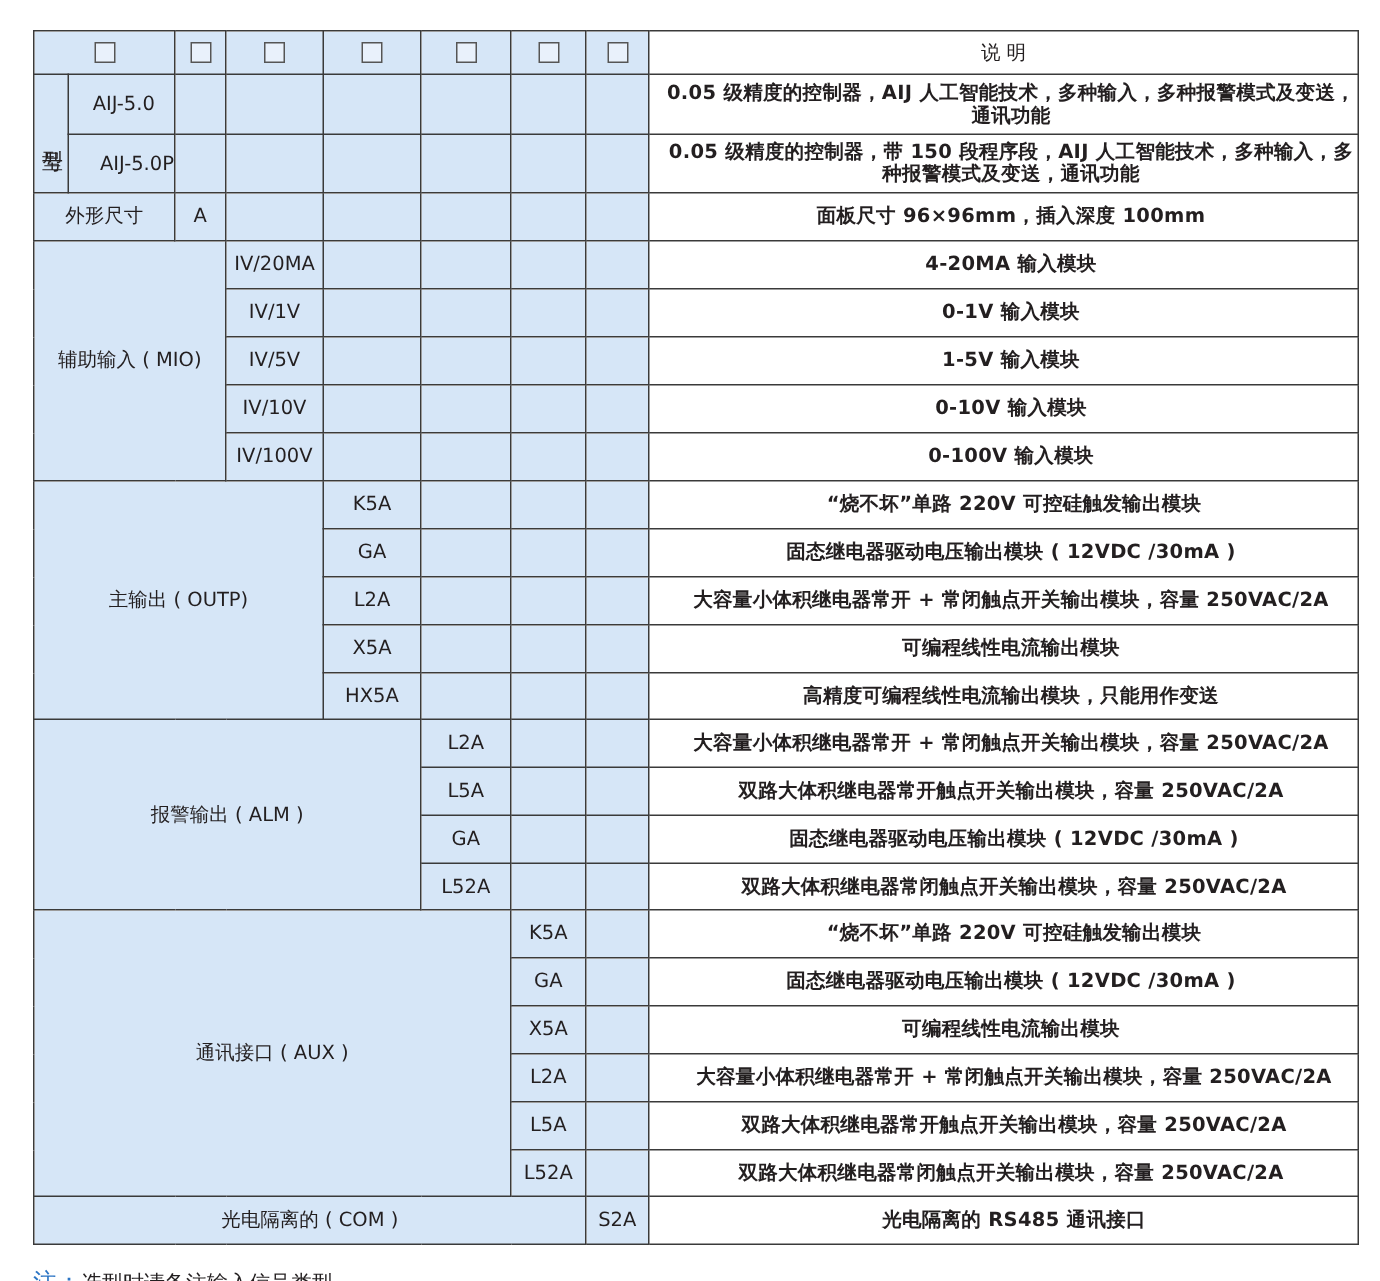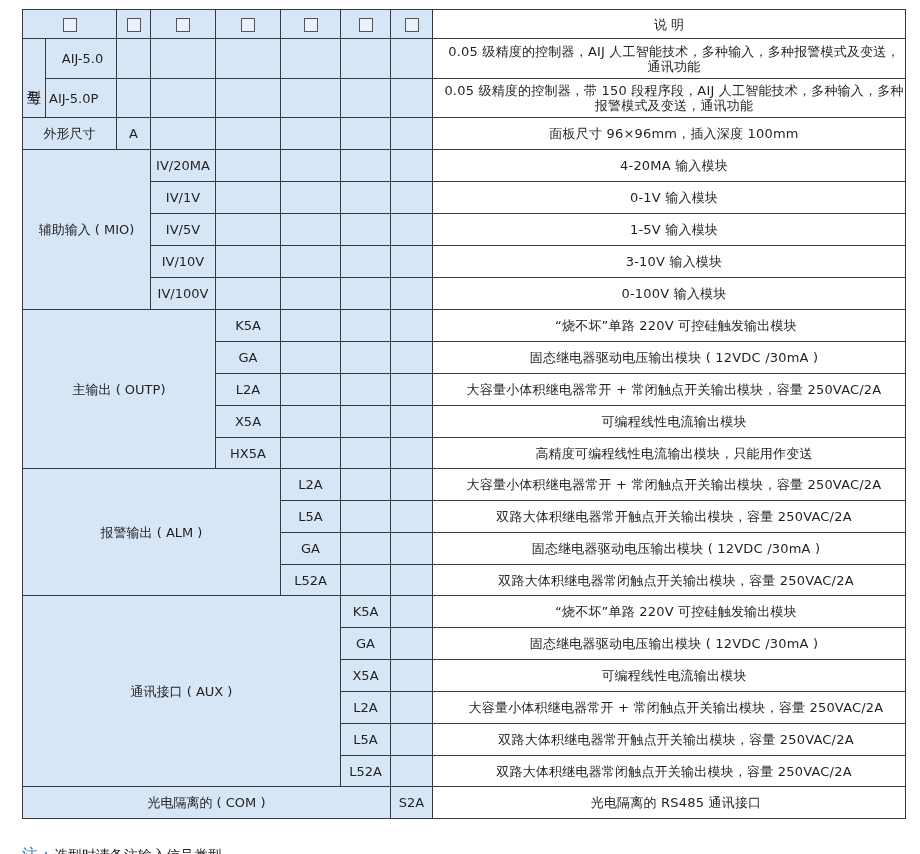--- a/index.html
+++ b/index.html
@@ -1,25 +1,25 @@
 <!DOCTYPE html>
 <html><head>
 <meta charset="utf-8">
 <style>
   html,body{margin:0;padding:0;background:#ffffff;}
   body{width:920px;height:854px;position:relative;overflow:hidden;
        font-family:"DejaVu Sans","Liberation Sans",sans-serif;color:#231f20;}
   .title-strip{position:absolute;left:60px;top:-8px;height:10px;width:80px;
        color:#3a86d0;font-size:12px;overflow:hidden;}
-  table.sel{position:absolute;left:22px;top:9px;border-collapse:collapse;table-layout:fixed;}
+  table.sel{position:absolute;left:22px;top:20px;border-collapse:collapse;table-layout:fixed;}
   table.sel td{border:1.3px solid #3a3a3a;padding:0;font-size:13px;line-height:15px;
        text-align:center;vertical-align:middle;overflow:hidden;}
   td.b{background:#d6e6f7;}
   td.w{background:#ffffff;}
-  td.desc{text-align:left;padding-left:10px !important;font-size:13px;letter-spacing:0.2px;}
+  td.desc{text-align:left;padding-left:10px !important;font-size:13px;letter-spacing:0.2px;font-weight:bold;}
   td.desc.ind{padding-left:14px !important;}
   .box{display:inline-block;width:12px;height:12px;border:1px solid #555;background:#e9f1fb;vertical-align:middle;}
   .vert{writing-mode:vertical-rl;letter-spacing:2px;font-size:14px;}
   .note{position:absolute;left:22px;top:845px;font-size:14px;color:#231f20;}
   .note .lbl{color:#2b74c4;font-size:16px;}
 </style>
 </head>
 <body>
 
 <div class="title-strip"></div>
@@ -54,21 +54,21 @@
     <td class="b" style="text-align:center;padding-left:3px">AIJ-5.0</td>
     <td class="b"></td>
         <td class="b"></td>
         <td class="b"></td>
         <td class="b"></td>
         <td class="b"></td>
         <td class="b"></td>
     <td class="w desc">0.05 级精度的控制器，AIJ 人工智能技术，多种输入，多种报警模式及变送，通讯功能</td>
   </tr>
   <tr style="height:39px">
-    <td class="b" style="text-align:left;padding-left:3px">AIJ-5.0P</td>
+    <td class="b" style="text-align:right;padding-left:3px">AIJ-5.0P</td>
     <td class="b"></td>
         <td class="b"></td>
         <td class="b"></td>
         <td class="b"></td>
         <td class="b"></td>
         <td class="b"></td>
     <td class="w desc">0.05 级精度的控制器，带 150 段程序段，AIJ 人工智能技术，多种输入，多种报警模式及变送，通讯功能</td>
   </tr>
 
   <tr style="height:32px">
@@ -106,21 +106,21 @@
         <td class="b"></td>
         <td class="b"></td>
     <td class="w desc">1-5V 输入模块</td>
   </tr>
   <tr style="height:32px">
     <td class="b">IV/10V</td>
     <td class="b"></td>
         <td class="b"></td>
         <td class="b"></td>
         <td class="b"></td>
-    <td class="w desc">3-10V 输入模块</td>
+    <td class="w desc">0-10V 输入模块</td>
   </tr>
   <tr style="height:32px">
     <td class="b">IV/100V</td>
     <td class="b"></td>
         <td class="b"></td>
         <td class="b"></td>
         <td class="b"></td>
     <td class="w desc">0-100V 输入模块</td>
   </tr>
 

